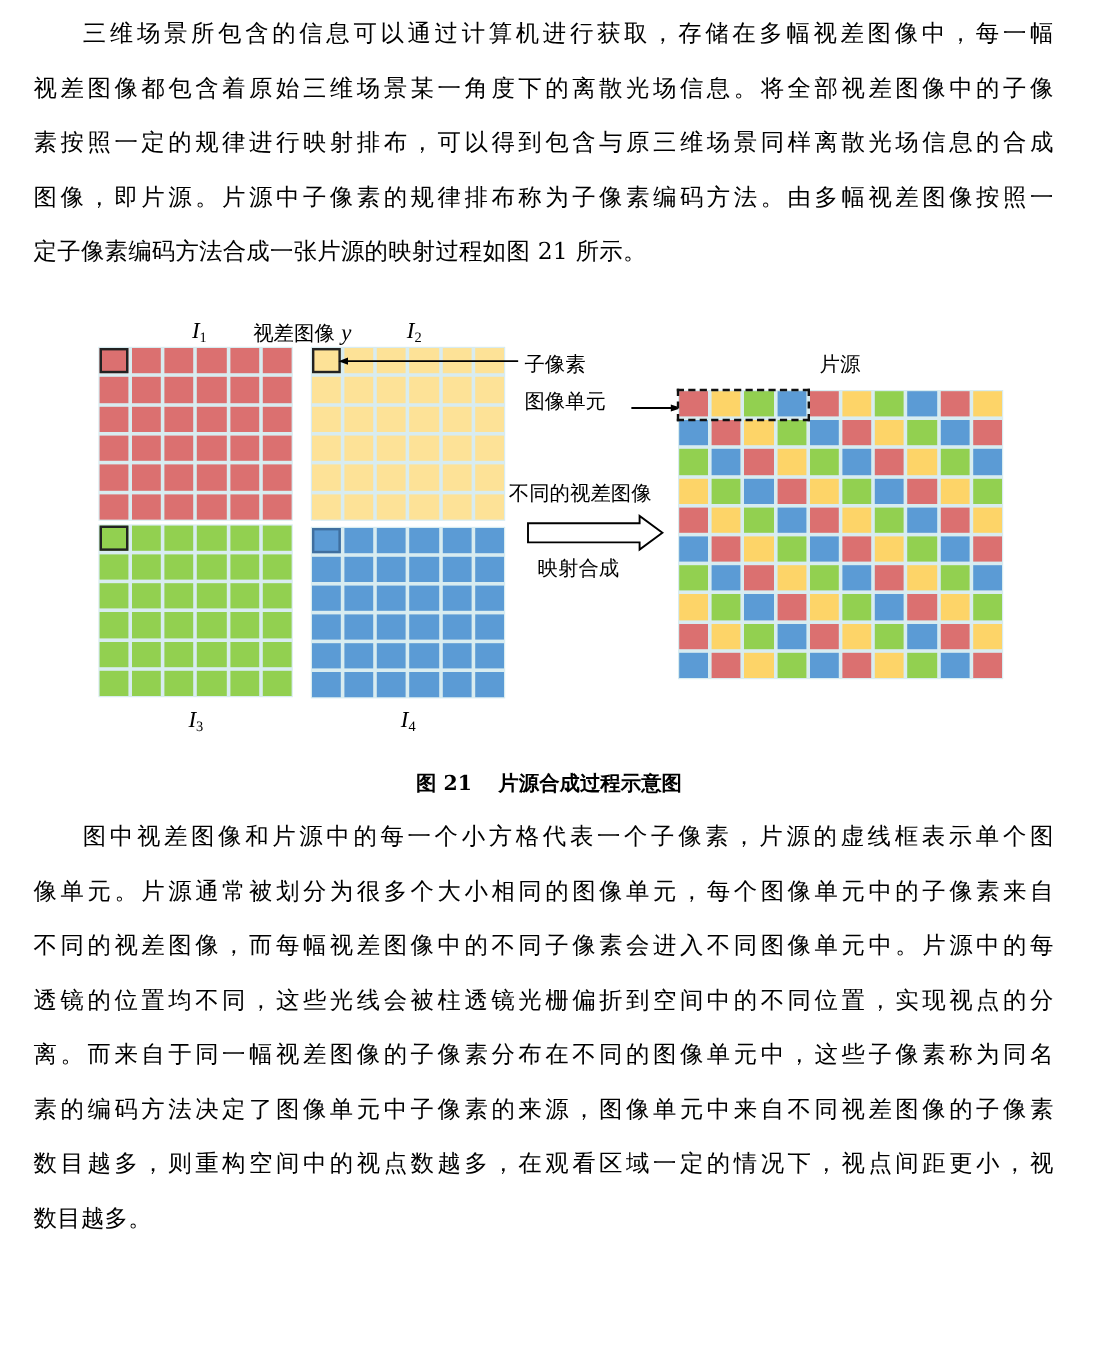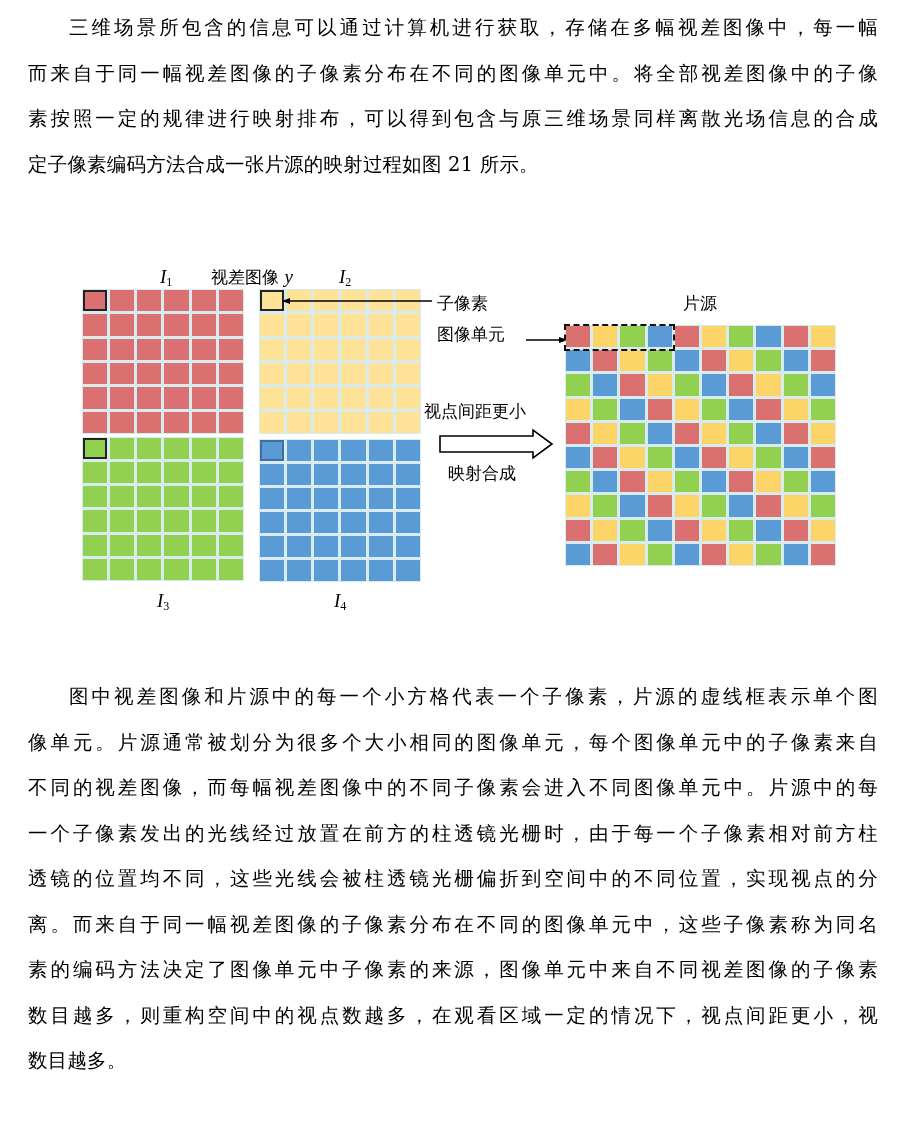--- a/index.html
+++ b/index.html
@@ -59,22 +59,23 @@
 
   .dashed-box {
     position: absolute; border: 2.5px dashed #111; box-sizing: border-box;
   }
 </style>
 </head>
 <body>
 
 <div class="para" style="top:5px;">
   <span class="line indent">三维场景所包含的信息可以通过计算机进行获取，存储在多幅视差图像中，每一幅</span>
-  <span class="line">而来自于同一幅视差图像的子像素分布在不同的图像单元中。将全部视差图像中的子像</span>
+  <span class="line">视差图像都包含着原始三维场景某一角度下的离散光场信息。将全部视差图像中的子像</span>
   <span class="line">素按照一定的规律进行映射排布，可以得到包含与原三维场景同样离散光场信息的合成</span>
+  <span class="line">图像，即片源。片源中子像素的规律排布称为子像素编码方法。由多幅视差图像按照一</span>
   <span class="line last">定子像素编码方法合成一张片源的映射过程如图 21 所示。</span>
 </div>
 
 <div class="fig">
 
   <span class="lbl ital" style="left:160px; top:266px;"><span>I</span><sub>1</sub></span>
   <span class="lbl lbl-sans" style="left:211px; top:266px;"><span>视差图像</span> <span class="ital">y</span></span>
   <span class="lbl ital" style="left:339px; top:266px;"><span>I</span><sub>2</sub></span>
 
   <div class="grid6" id="g-red" style="left:82px; top:289px; width:162px; height:145px;">
@@ -243,21 +244,21 @@
   <span class="lbl lbl-sans" style="left:437px; top:292px;">子像素</span>
 
   <span class="lbl lbl-sans" style="left:683px; top:292px;">片源</span>
 
   <span class="lbl lbl-sans" style="left:437px; top:323px;">图像单元</span>
   <svg style="position:absolute; left:526px; top:335px;" width="42" height="10">
     <line x1="0" y1="5" x2="34" y2="5" stroke="#000" stroke-width="1.6"></line>
     <polygon points="42,5 33,2 33,8" fill="#000"></polygon>
   </svg>
 
-  <span class="lbl lbl-sans" style="left:424px; top:400px;">视点间距更小</span>
+  <span class="lbl lbl-sans" style="left:424px; top:400px;">不同的视差图像</span>
   <svg style="position:absolute; left:438px; top:428px;" width="118" height="32">
     <polygon points="2,8 95,8 95,2 114,16 95,30 95,24 2,24" fill="#fff" stroke="#000" stroke-width="1.6"></polygon>
   </svg>
   <span class="lbl lbl-sans" style="left:448px; top:462px;">映射合成</span>
 
   <div class="grid10" id="g-source" style="left:565px; top:325px; width:271px; height:241px;">
       <div class="cell" style="background: rgb(219, 112, 112);"></div>
       <div class="cell" style="background: rgb(253, 212, 104);"></div>
       <div class="cell" style="background: rgb(146, 208, 80);"></div>
       <div class="cell" style="background: rgb(91, 155, 213);"></div>
@@ -353,25 +354,27 @@
       <div class="cell" style="background: rgb(146, 208, 80);"></div>
       <div class="cell" style="background: rgb(91, 155, 213);"></div>
       <div class="cell" style="background: rgb(219, 112, 112);"></div>
       <div class="cell" style="background: rgb(253, 212, 104);"></div>
       <div class="cell" style="background: rgb(146, 208, 80);"></div>
       <div class="cell" style="background: rgb(91, 155, 213);"></div>
       <div class="cell" style="background: rgb(219, 112, 112);"></div>
     </div>
   <div class="dashed-box" style="left:564px; top:324px; width:111px; height:27px;"></div>
 
+  <div class="caption">
+    <span class="num">图 21</span><span>片源合成过程示意图</span>
+  </div>
 </div>
 
 <div class="para" style="top:674px;">
   <span class="line indent">图中视差图像和片源中的每一个小方格代表一个子像素，片源的虚线框表示单个图</span>
   <span class="line">像单元。片源通常被划分为很多个大小相同的图像单元，每个图像单元中的子像素来自</span>
   <span class="line">不同的视差图像，而每幅视差图像中的不同子像素会进入不同图像单元中。片源中的每</span>
-  <span class="line">一个子像素发出的光线经过放置在前方的柱透镜光栅时，由于每一个子像素相对前方柱</span>
   <span class="line">透镜的位置均不同，这些光线会被柱透镜光栅偏折到空间中的不同位置，实现视点的分</span>
   <span class="line">离。而来自于同一幅视差图像的子像素分布在不同的图像单元中，这些子像素称为同名</span>
   <span class="line">素的编码方法决定了图像单元中子像素的来源，图像单元中来自不同视差图像的子像素</span>
   <span class="line">数目越多，则重构空间中的视点数越多，在观看区域一定的情况下，视点间距更小，视</span>
   <span class="line last">数目越多。</span>
 </div>
 
 </body></html>

